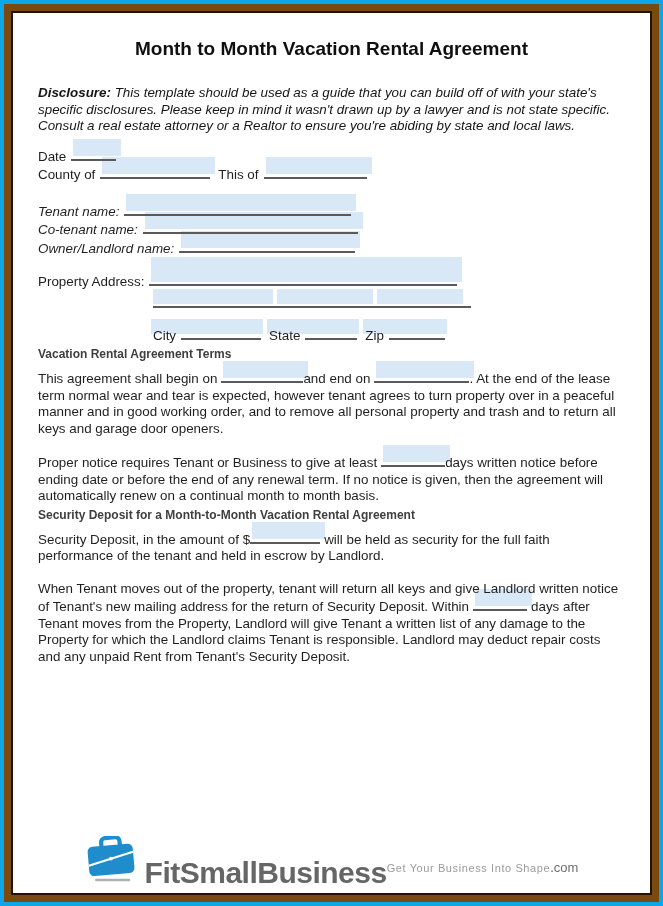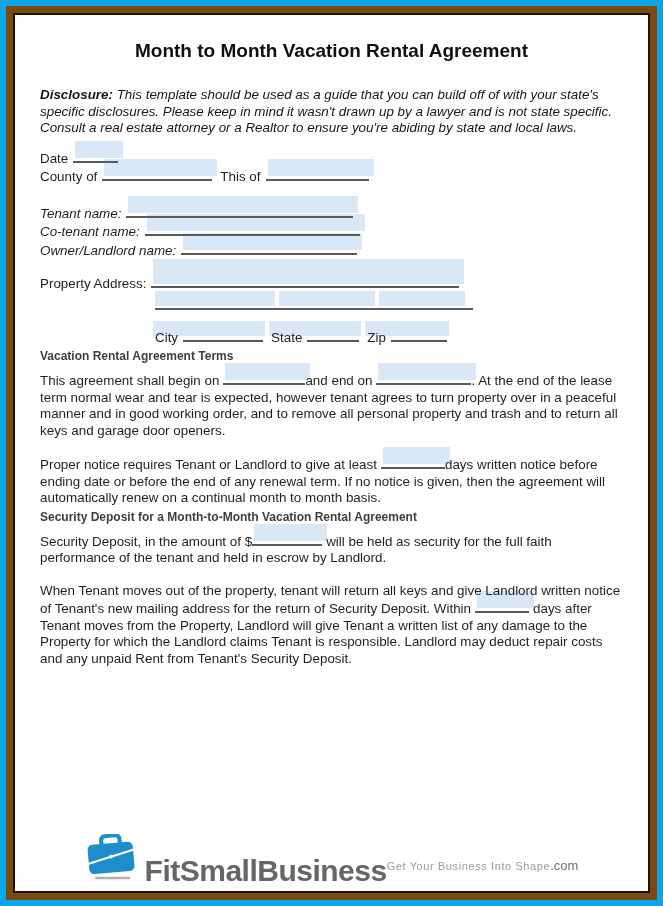--- a/index.html
+++ b/index.html
@@ -1,20 +1,20 @@
 <!DOCTYPE html>
 <html><head>
 <meta charset="utf-8">
 <style>
   html,body { margin:0; padding:0; background:#ffffff; }
   body { font-family:"Liberation Sans", sans-serif; }
 
   .page {
     width:663px; height:906px; box-sizing:border-box;
-    border:6px solid #0ea5e9;
+    border:4px solid #0ea5e9;
     background:#14532d;
   }
   .frame {
     width:100%; height:100%; box-sizing:border-box;
     border:7px solid #7b4a11;
   }
   .content {
     width:100%; height:100%; box-sizing:border-box;
     border:2px solid #241204;
     background:#ffffff;
@@ -150,21 +150,21 @@
       </div>
       <div class="row csz-row">
         <span class="grp"><span class="lbl mr5">City</span><span class="uline" style="width:80px"></span></span><span class="grp ml8"><span class="lbl mr5">State</span><span class="uline" style="width:52px"></span></span><span class="grp ml8"><span class="lbl mr5">Zip</span><span class="uline" style="width:56px"></span></span>
       </div>
     </div>
 
     <h2 class="sect terms-head">Vacation Rental Agreement Terms</h2>
 
     <p class="body"><span>This agreement shall begin on</span><span class="blank b-ml" style="width:82px"></span><span>and end on</span><span class="blank b-ml" style="width:95px"></span><span>. At the end of the lease term normal wear and tear is expected, however tenant agrees to turn property over in a peaceful manner and in good working order, and to remove all personal property and trash and to return all keys and garage door openers.</span></p>
 
-    <p class="body gap"><span>Proper notice requires Tenant or Landlord to give at least</span><span class="blank b-ml" style="width:64px"></span><span>days written notice before ending date or before the end of any renewal term. If no notice is given, then the agreement will automatically renew on a continual month to month basis.</span></p>
+    <p class="body gap"><span>Proper notice requires Tenant or Business to give at least</span><span class="blank b-ml" style="width:64px"></span><span>days written notice before ending date or before the end of any renewal term. If no notice is given, then the agreement will automatically renew on a continual month to month basis.</span></p>
 
     <h2 class="sect sec-head">Security Deposit for a Month-to-Month Vacation Rental Agreement</h2>
 
     <p class="body"><span>Security Deposit, in the amount of $</span><span class="blank b-mr" style="width:70px"></span><span>will be held as security for the full faith performance of the tenant and held in escrow by Landlord.</span></p>
 
     <p class="body gap"><span>When Tenant moves out of the property, tenant will return all keys and give Landlord written notice of Tenant's new mailing address for the return of Security Deposit. Within</span><span class="blank b-ml b-mr" style="width:54px"></span><span>days after Tenant moves from the Property, Landlord will give Tenant a written list of any damage to the Property for which the Landlord claims Tenant is responsible. Landlord may deduct repair costs and any unpaid Rent from Tenant's Security Deposit.</span></p>
 
     <div class="footer">
       <div class="logo">
         <span class="case">

